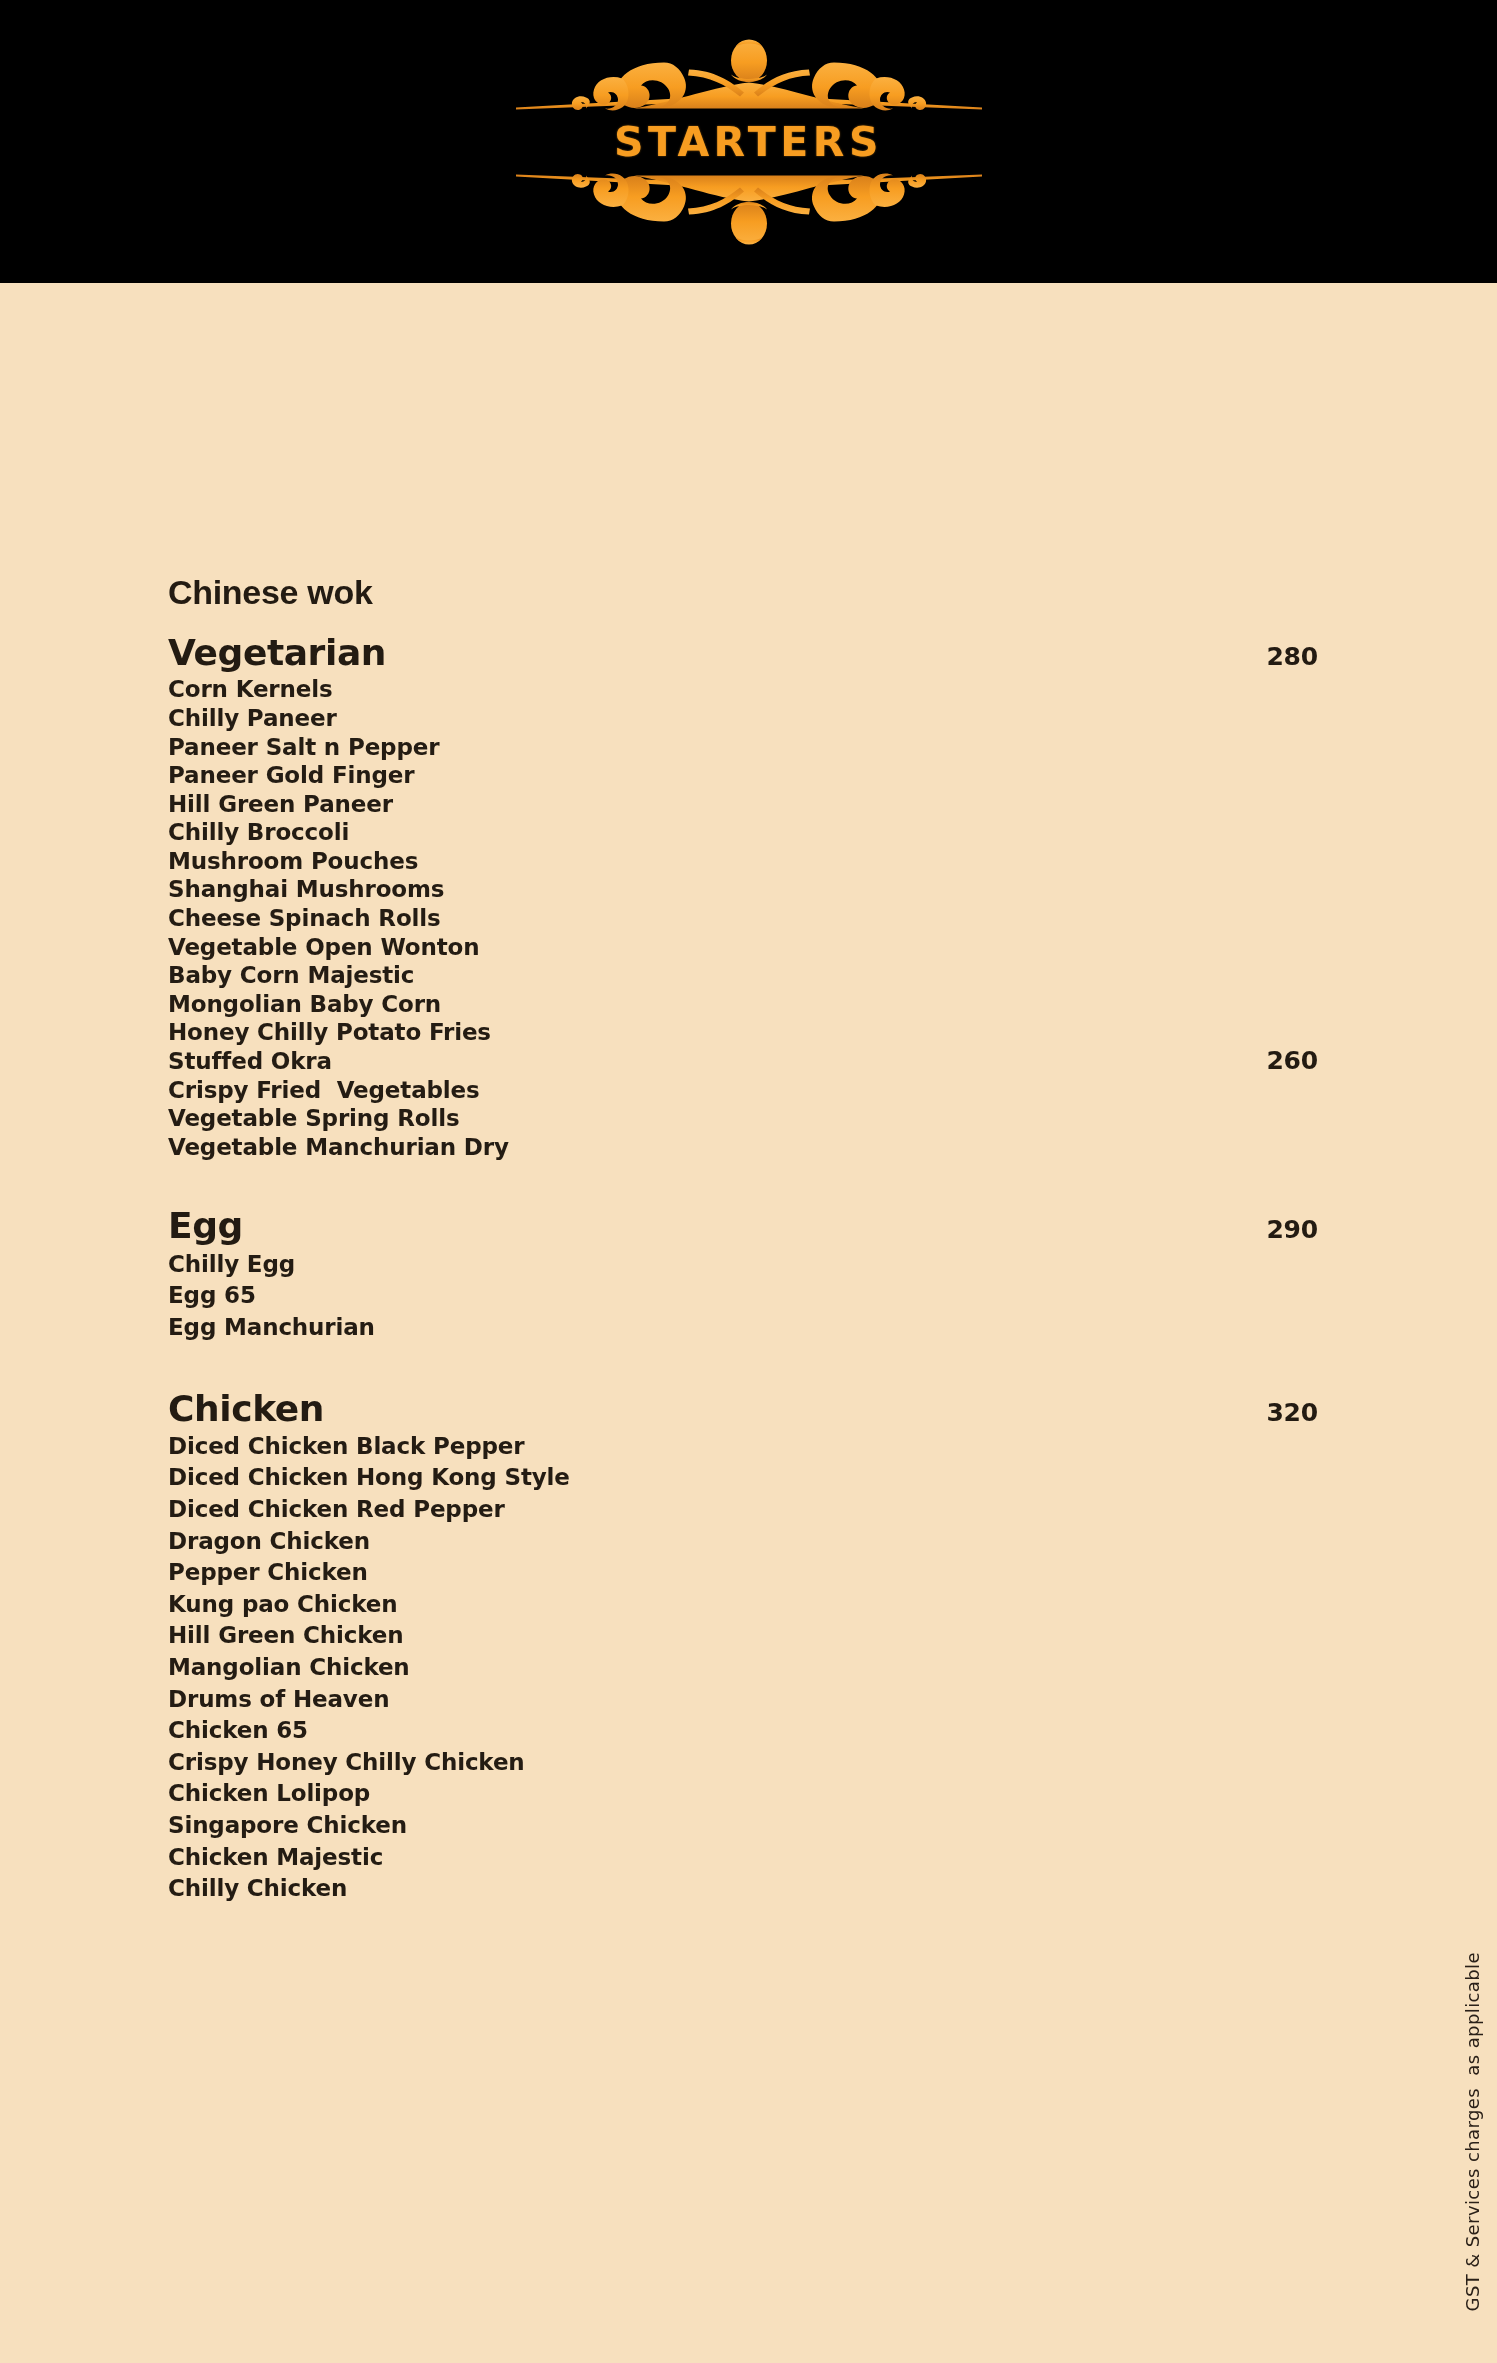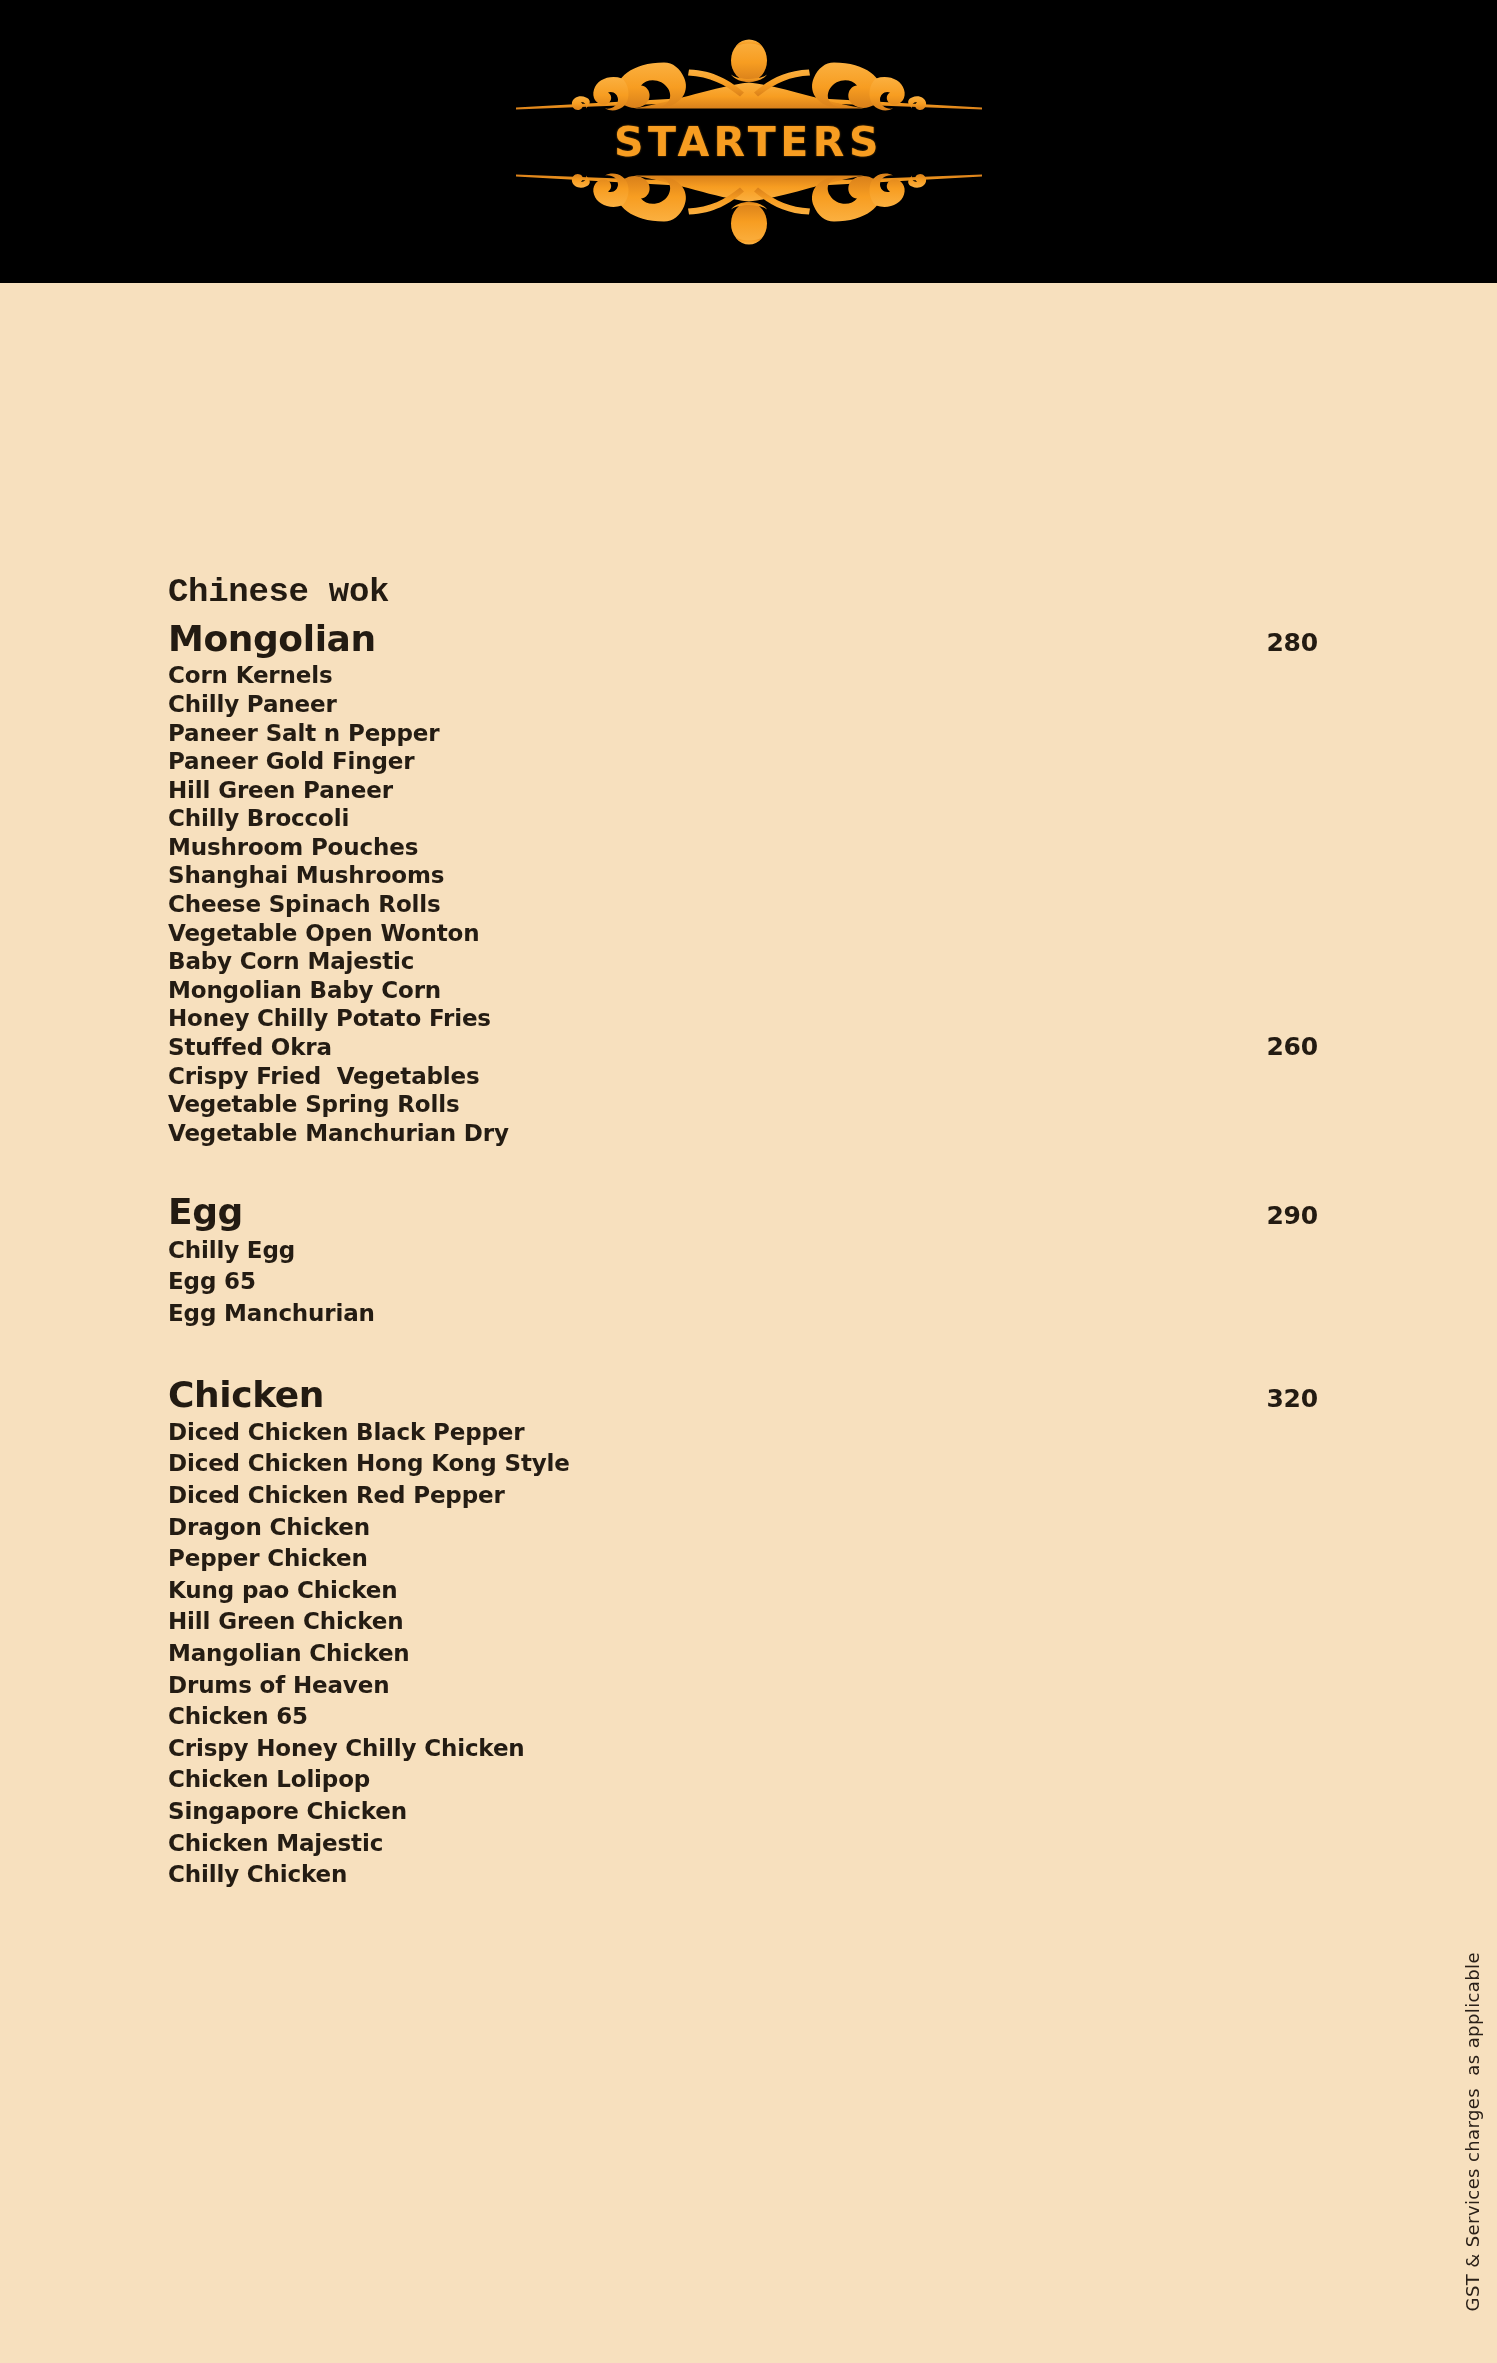--- a/index.html
+++ b/index.html
@@ -60,26 +60,26 @@
     padding: 0;
   }
   .content {
     position: absolute;
     left: 168px;
     top: 292px;
     width: 1150px;
   }
 
   .group-title {
-    font-family: Liberation Mono, monospace;
+    font-family: Liberation Sans, sans-serif;
     font-weight: bold;
     font-size: 34px;
     color: #231b12;
     line-height: 1.0;
-    margin: 0 0 10px 0;
+    margin: 0 0 24px 0;
     letter-spacing: -0.3px;
   }
 
   .section {
     margin: 0;
   }
   .section + .section {
     margin-top: 45px;
   }
 
@@ -227,21 +227,21 @@
     <div class="banner-title" style="color: rgb(247, 157, 33);">STARTERS</div>
   </div>
 </div>
 
 <div class="menu">
   <div class="content">
     <div class="group-title">Chinese wok</div>
     <div id="sections-root">
         <div class="section sec-veg">
           <div class="row section-head">
-            <span class="section-name">Mongolian</span>
+            <span class="section-name">Vegetarian</span>
             <span class="price">280</span>
           </div>
           <ul class="items">
             <li><span class="item-name">Corn Kernels</span></li>
             <li><span class="item-name">Chilly Paneer</span></li>
             <li><span class="item-name">Paneer Salt n Pepper</span></li>
             <li><span class="item-name">Paneer Gold Finger</span></li>
             <li><span class="item-name">Hill Green Paneer</span></li>
             <li><span class="item-name">Chilly Broccoli</span></li>
             <li><span class="item-name">Mushroom Pouches</span></li>

